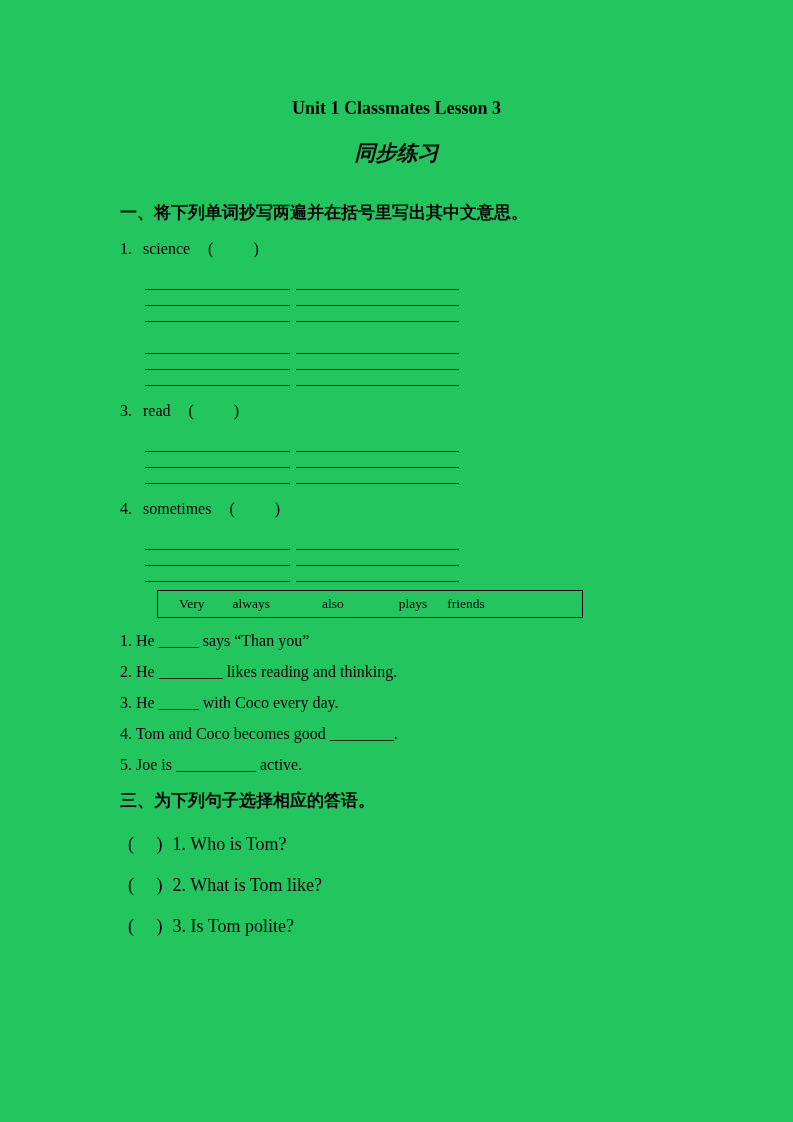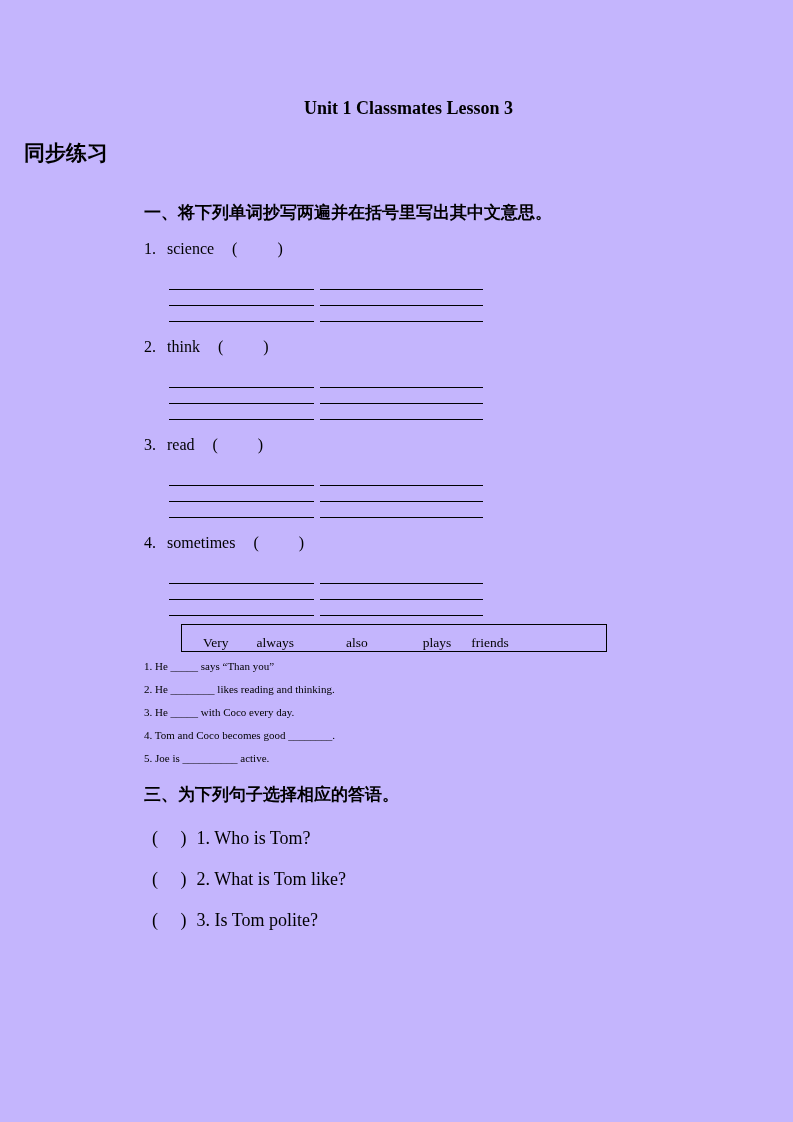--- a/index.html
+++ b/index.html
@@ -1,27 +1,28 @@
 <!DOCTYPE html>
 <html><head>
 <meta charset="utf-8">
 <style>
   * { margin:0; padding:0; box-sizing:border-box; }
   html,body { background:#e8e8e8; }
   .page {
-    width:793px; height:1122px; margin:0 auto; background:#c4b5fd;
-    color:#000; font-family:"Liberation Serif", serif; overflow:hidden;padding-left:24px;
+    width:793px; height:1122px; margin:0 auto; background:#22c55e;
+    color:#000; font-family:"Liberation Serif", serif; overflow:hidden;
   }
   .title {
     margin-top:98px; text-align:center; font-weight:bold; font-size:18px;
     font-family:"Liberation Serif", serif;
   }
   .subtitle {
-    margin-top:20px; font-weight:bold; font-size:21px;
+    margin-top:20px; text-align:center; font-weight:bold; font-size:21px;
     font-family:"Liberation Sans", sans-serif;
+    font-style:italic;
   }
   .content { margin-left:120px; width:466px; }
   .sec-heading {
     font-family:"Liberation Sans", sans-serif;
     font-weight:bold; font-size:17px;
   }
   .s1-heading { margin-top:34px; }
   .word-item-header { font-size:16px; }
   .item-num { display:inline-block; width:23px; }
   .item-word { margin-right:18px; }
@@ -29,28 +30,28 @@
   .word-item { margin-top:16px; }
   .word-item:first-of-type { margin-top:24px; }
   .copy-lines {
     display:grid; grid-template-columns:145px 163px; column-gap:6px;
     margin-left:25px; margin-top:16px;
   }
   .copy-line { height:16px; border-bottom:1px solid #000; }
   .s2-heading { margin-top:10px; }
   .word-bank {
     margin-top:8px; margin-left:37px; width:426px; height:28px;
-    border:1px solid #000; display:flex; align-items:flex-end; font-size:13.5px;
+    border:1px solid #000; display:flex; align-items:center; font-size:13.5px;
   }
   .wb-0 { margin-left:21px; }
   .wb-1 { margin-left:28px; }
   .wb-2 { margin-left:52px; }
   .wb-3 { margin-left:55px; }
   .wb-4 { margin-left:20px; }
-  .sentence { margin-top:6px; font-size:11px; line-height:17px; }
+  .sentence { margin-top:14px; font-size:16px; line-height:17px; }
   .sentence:first-of-type { margin-top:16px; }
   .s3-heading { margin-top:16px; }
   .question { margin-top:24px; font-size:18px; line-height:17px; margin-left:8px; }
   .question:first-of-type { margin-top:22px; }
   .q-paren { margin-right:10px; }
 </style>
 </head>
 <body>
 
 <div class="page">
@@ -70,23 +71,20 @@
         <div class="copy-line"></div>
         <div class="copy-line"></div>
         <div class="copy-line"></div>
         <div class="copy-line"></div>
         <div class="copy-line"></div>
         <div class="copy-line"></div>
       </div>
     </div>
 
     <div class="word-item">
-      <div class="word-item-header">
-        <span class="item-num">2.</span><span class="item-word">think</span><span class="pre">(          )</span>
-      </div>
       <div class="copy-lines">
         <div class="copy-line"></div>
         <div class="copy-line"></div>
         <div class="copy-line"></div>
         <div class="copy-line"></div>
         <div class="copy-line"></div>
         <div class="copy-line"></div>
       </div>
     </div>
 

